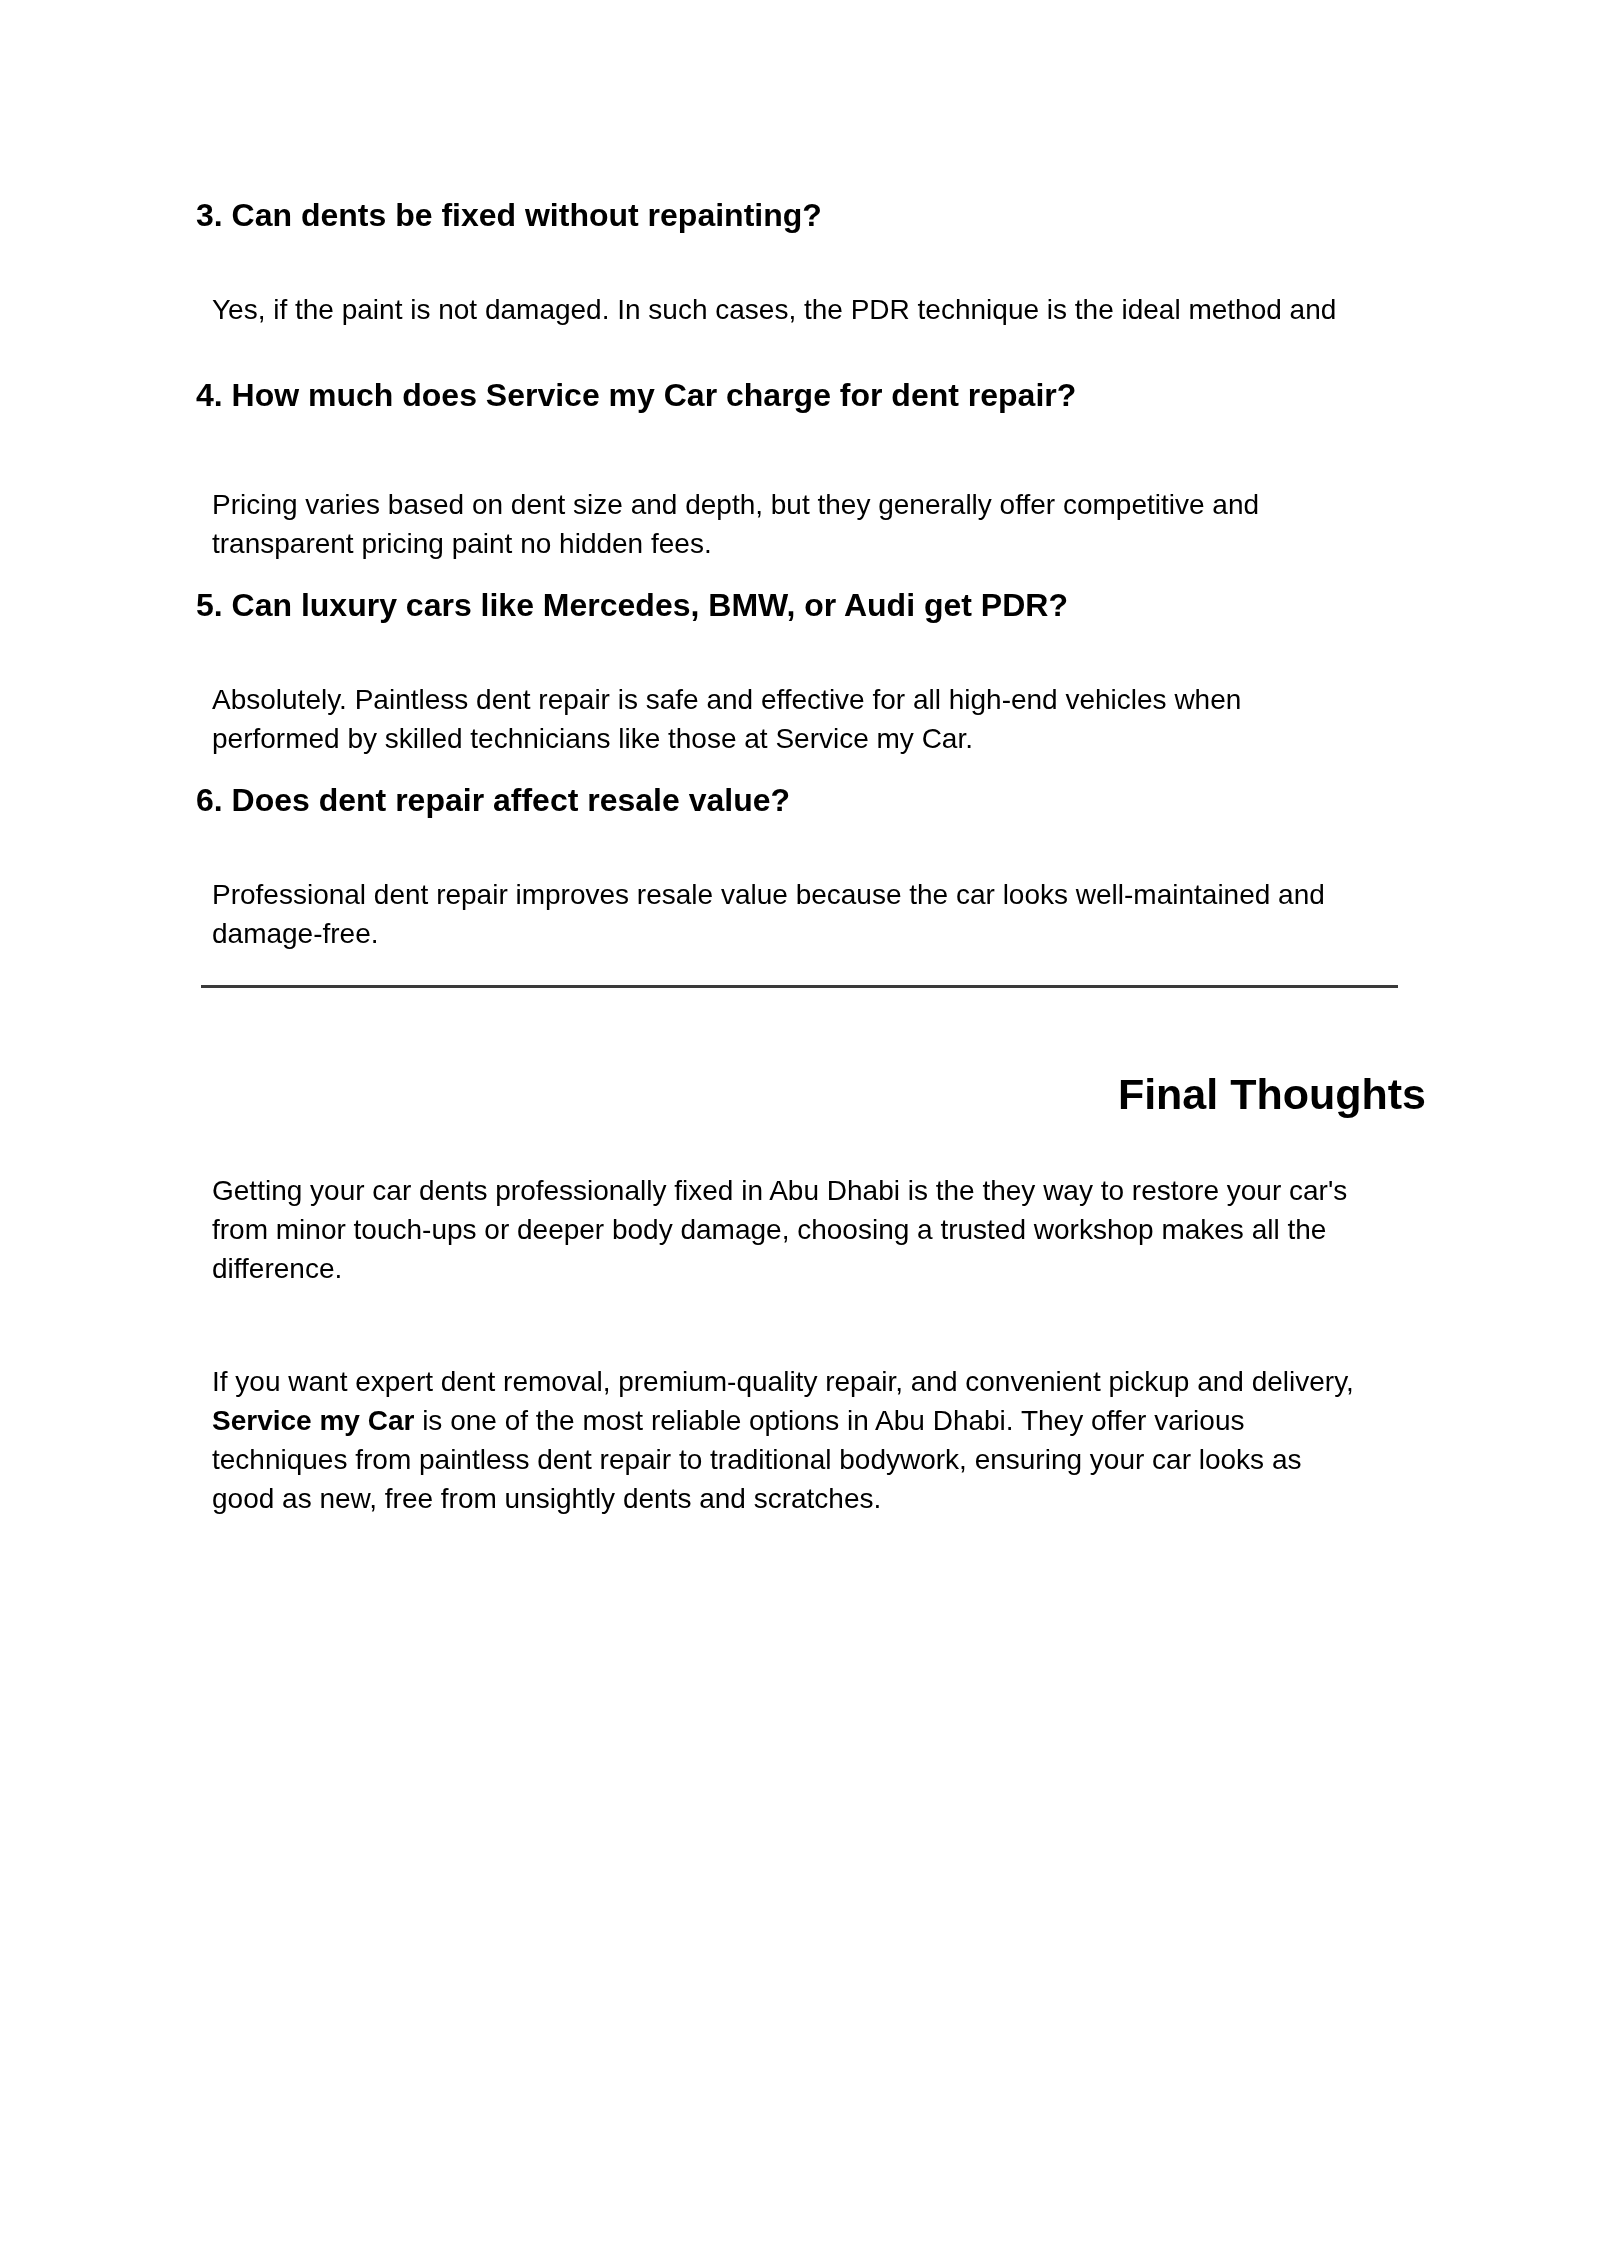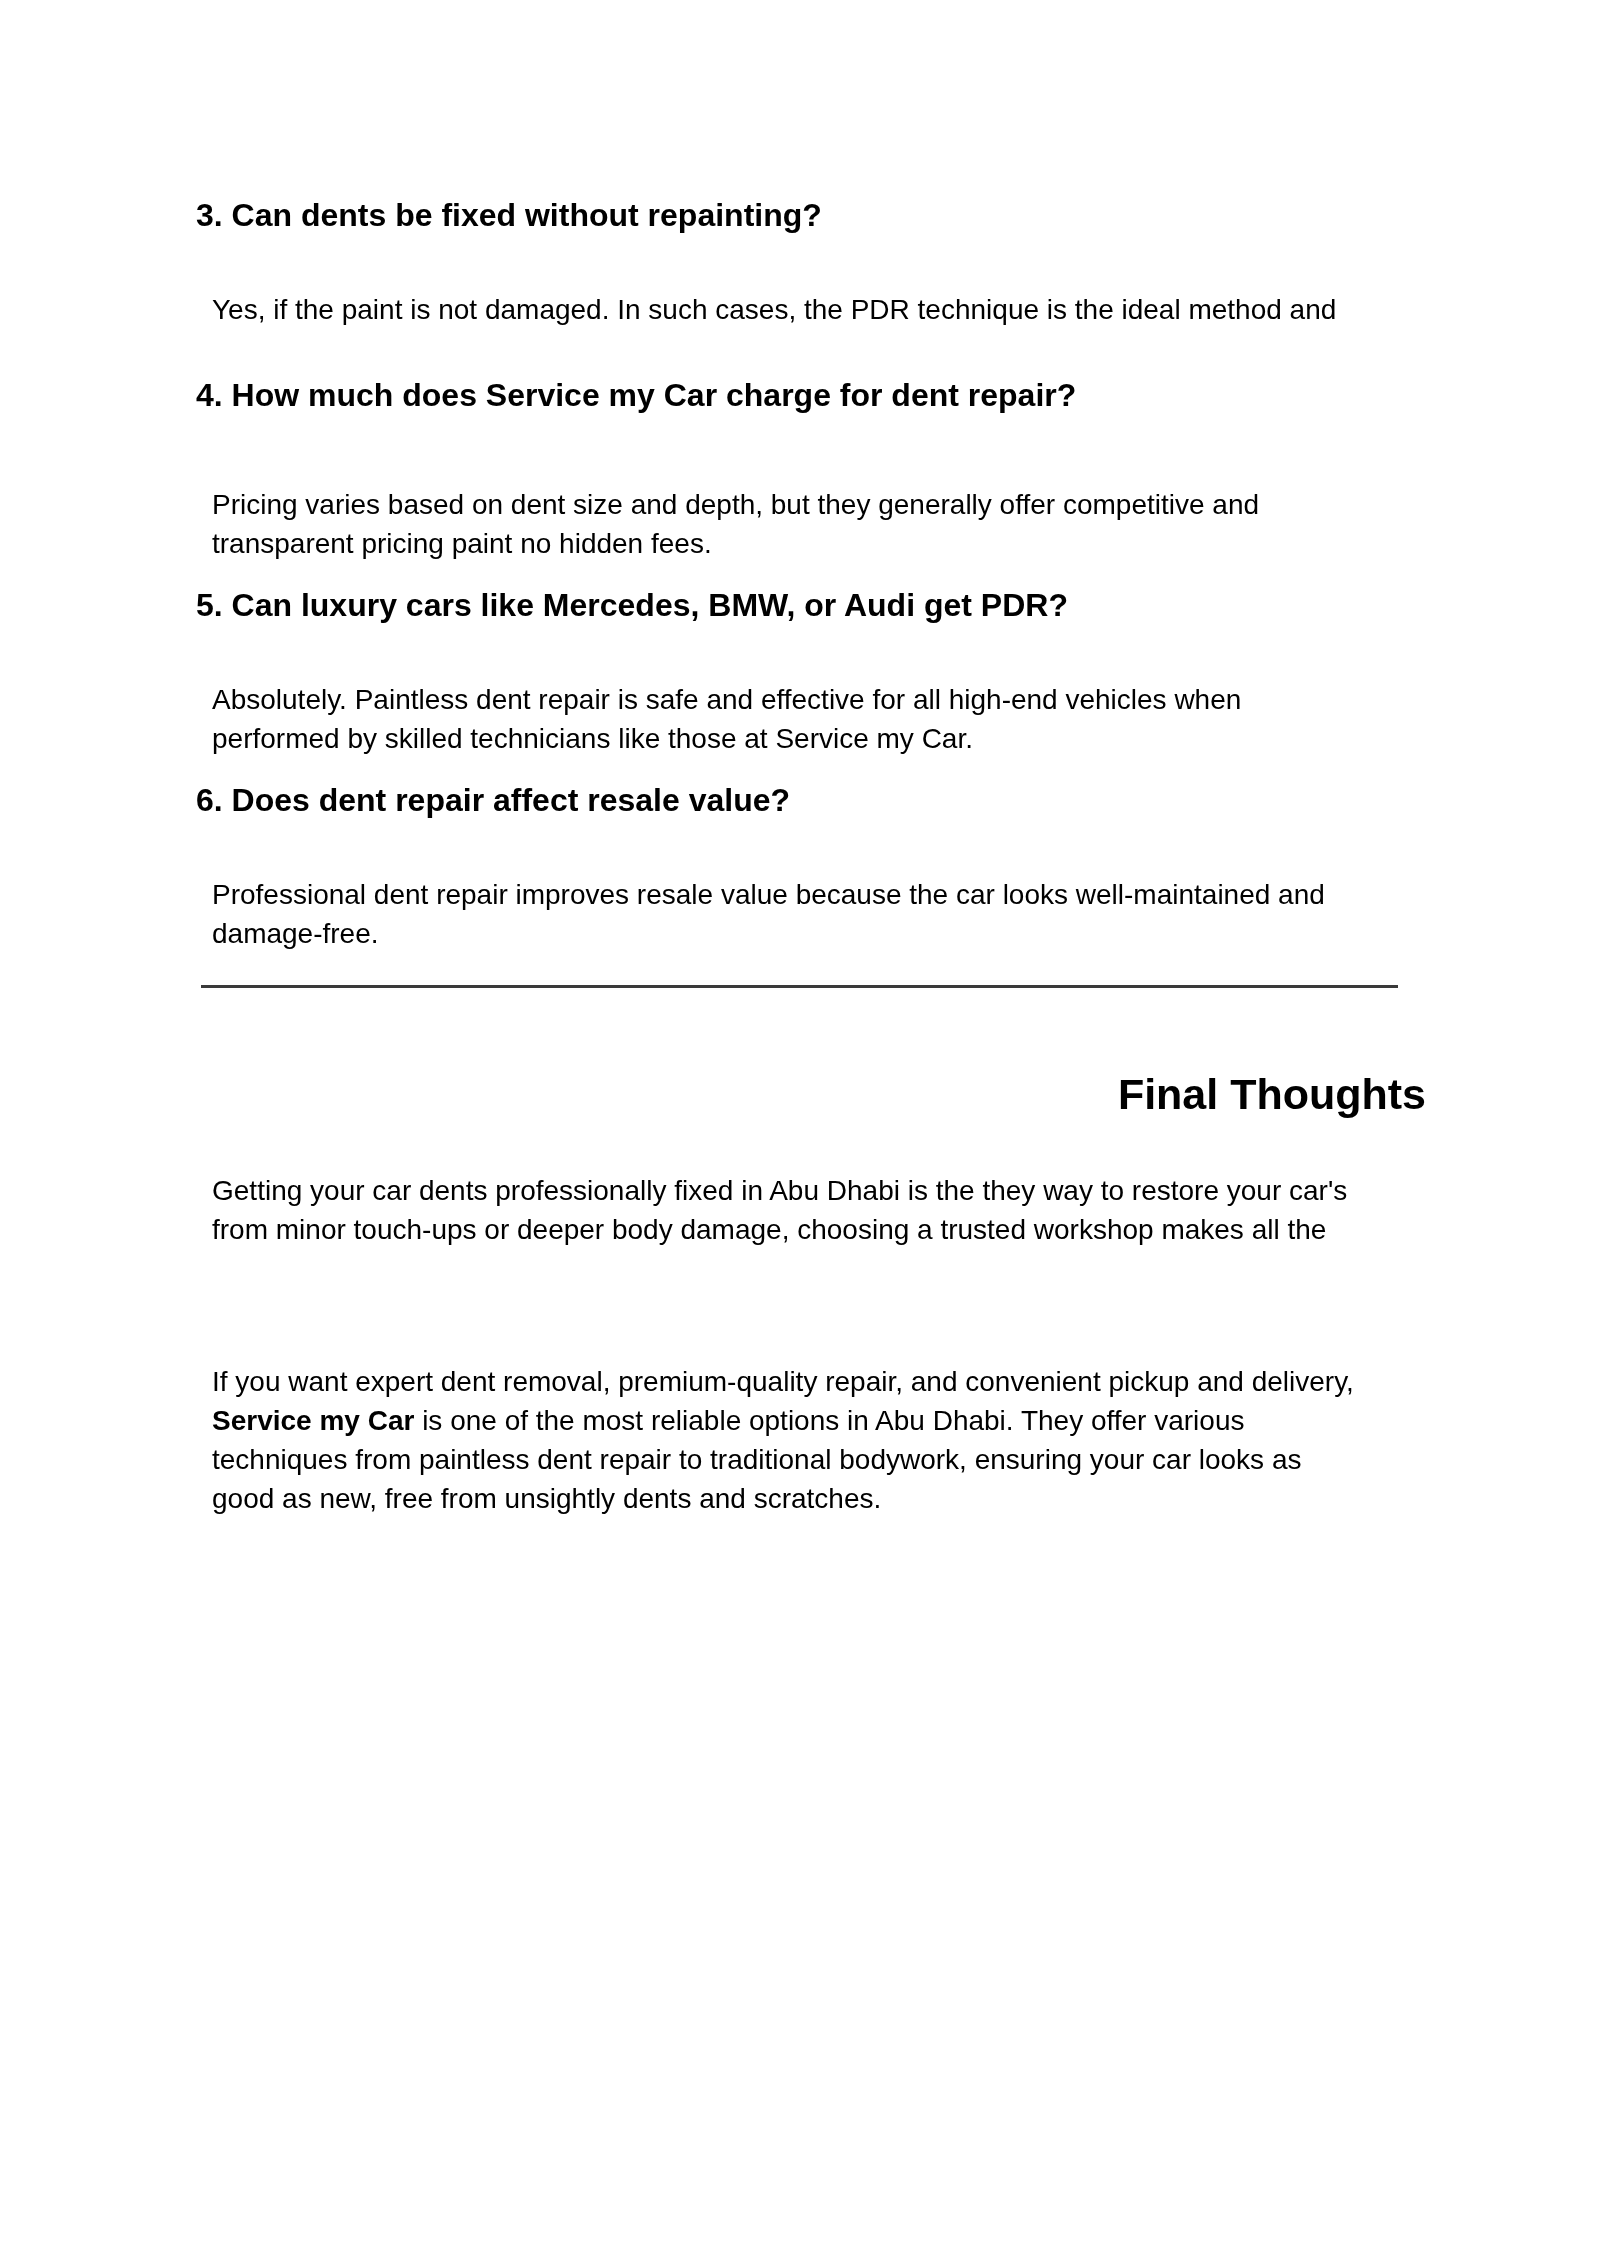--- a/index.html
+++ b/index.html
@@ -58,20 +58,21 @@
 <div class="divider"></div>
 
 <div class="blk" style="top:1069px;">
   <h2 class="h2">Final Thoughts</h2>
 </div>
 
 <div class="blk" style="top:1155px;">
   <p class="para">
     <span class="line">Getting your car dents professionally fixed in Abu Dhabi is the they way to restore your car's</span>
     <span class="line">from minor touch-ups or deeper body damage, choosing a trusted workshop makes all the</span>
+    <span class="line">difference.</span>
   </p>
 </div>
 
 <div class="blk" style="top:1346px;">
   <p class="para">
     <span class="line">If you want expert dent removal, premium-quality repair, and convenient pickup and delivery,</span>
     <span class="line"><b>Service my Car</b><span> is one of the most reliable options in Abu Dhabi. They offer various</span></span>
     <span class="line">techniques from paintless dent repair to traditional bodywork, ensuring your car looks as</span>
     <span class="line">good as new, free from unsightly dents and scratches.</span>
   </p>

